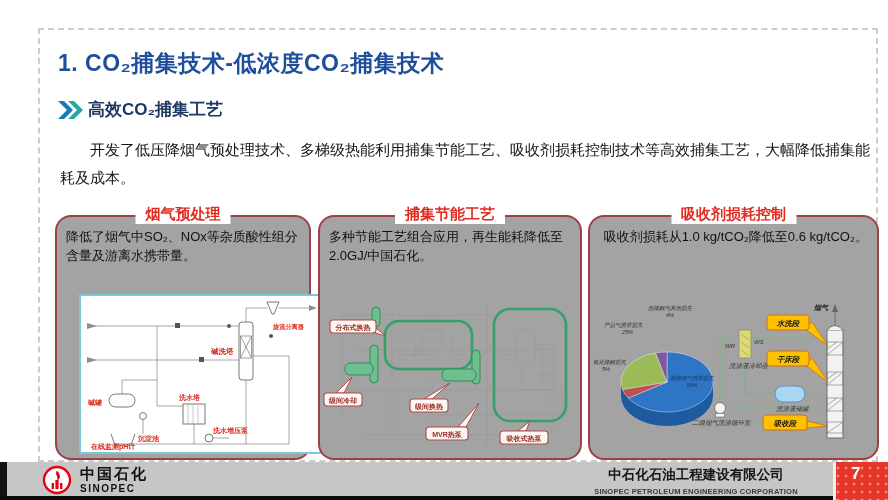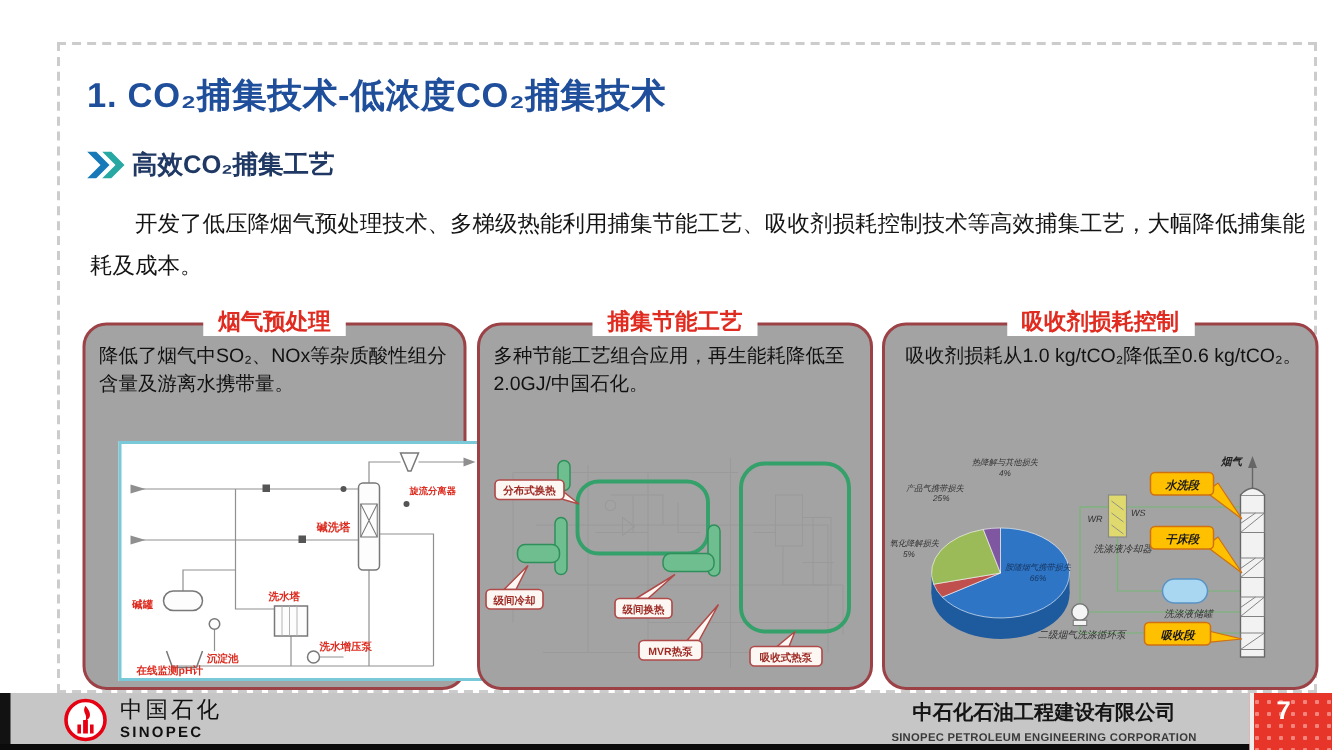--- a/index.html
+++ b/index.html
@@ -51,21 +51,21 @@
   .yellow-callout-text{fill:#1a1a1a;font-weight:bold;}
   .tiny-label{fill:#333333;}
 
   .footer{
     position:absolute;left:0;top:462px;width:888px;height:38px;background:#C6C6C6;
   }
   .footer-left-edge{position:absolute;left:0;top:462px;width:7px;height:38px;background:#121212;}
   .bottom-strip{position:absolute;left:0;top:496px;width:888px;height:4px;background:#0b0b0b;}
   .logo-group{position:absolute;left:42px;top:465px;display:flex;align-items:center;gap:8px;z-index:3;}
   .logo-texts{display:flex;flex-direction:column;line-height:1.1;}
-  .logo-cn{font-size:15px;font-weight:normal;color:#101010;letter-spacing:2px;font-family:"Liberation Serif","DejaVu Serif",serif;}
+  .logo-cn{font-size:15px;font-weight:bold;color:#101010;letter-spacing:2px;font-family:"Liberation Serif","DejaVu Serif",serif;}
   .logo-en{font-size:10px;font-weight:bold;color:#101010;letter-spacing:1.5px;}
   .company-block{position:absolute;left:556px;top:466px;width:280px;text-align:center;z-index:3;}
   .company-cn{font-size:13.5px;font-weight:bold;color:#151515;}
   .company-en{font-size:7.5px;font-weight:bold;color:#3a3a3a;margin-top:3px;letter-spacing:0.2px;}
   .page-badge{
     position:absolute;left:833px;top:462px;width:55px;height:38px;background:#E8352A;
     border-left:3px solid #eeeeee;z-index:5;
     background-image:radial-gradient(circle, rgba(255,255,255,0.40) 1.3px, transparent 1.7px);
     background-size:8px 8px;background-position:14px 10px;
   }

